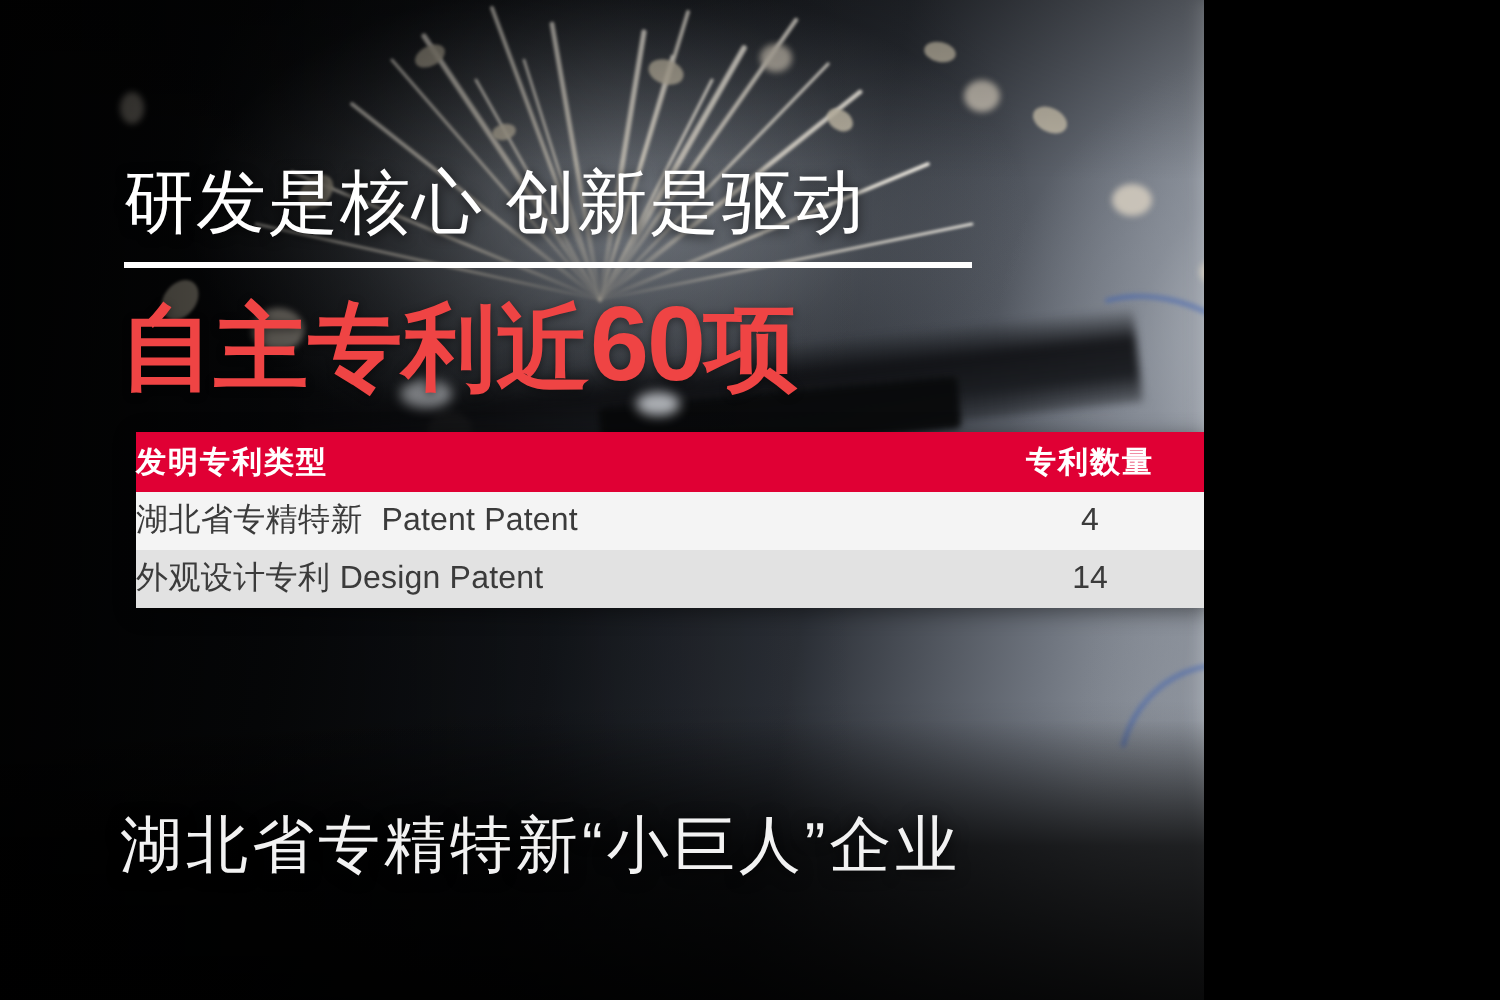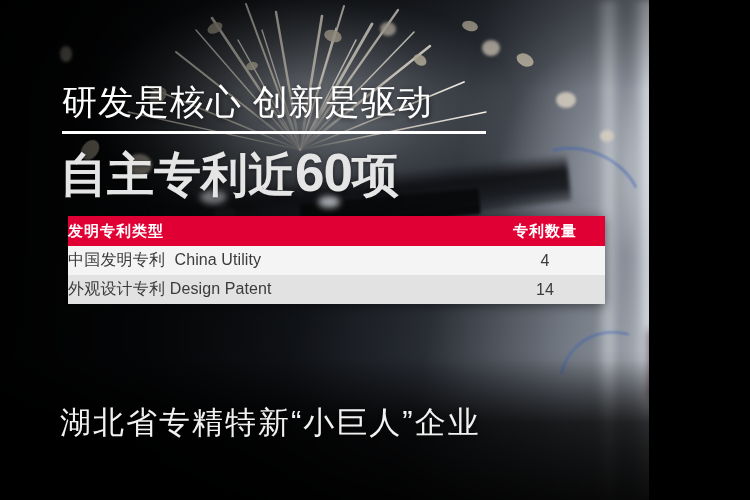--- a/index.html
+++ b/index.html
@@ -6,21 +6,21 @@
     margin: 0;
     padding: 0;
     background: #000;
   }
   body {
     font-family: "Liberation Sans", "DejaVu Sans", sans-serif;
   }
 
   #poster {
     position: relative;
-    width: 649px;
+    width: 602px;
     height: 500px;
     overflow: hidden;
     background: #08090b;
   }
 
   
   .bg-layer {
     position: absolute;
     inset: 0;
     pointer-events: none;
@@ -150,21 +150,21 @@
     height: 3px;
     background: #ffffff;
   }
 
   .headline-red {
     position: absolute;
     left: 60px;
     top: 144px;
     font-size: 47px;
     line-height: 58px;
-    color: #e5e5e5;
+    color: #ef4444;
     font-weight: 700;
     letter-spacing: 0px;
     white-space: nowrap;
     text-shadow: 0 1px 4px rgba(0,0,0,0.45);
   }
   .headline-red .num {
     font-size: 53px;
     letter-spacing: -1px;
   }
 
@@ -322,21 +322,21 @@
 
     <table class="patent-table">
       <thead>
         <tr>
           <th class="th-type">发明专利类型</th>
           <th class="th-count">专利数量</th>
         </tr>
       </thead>
       <tbody>
         <tr>
-          <td class="td-type"><span>中国发明专利</span>&nbsp;&nbsp;<span class="en">China Utility</span></td>
+          <td class="td-type"><span>湖北省专精特新</span>&nbsp;&nbsp;<span class="en">Patent Patent</span></td>
           <td class="td-count">4</td>
         </tr>
         <tr>
           <td class="td-type"><span>外观设计专利</span>&nbsp;<span class="en">Design Patent</span></td>
           <td class="td-count">14</td>
         </tr>
       </tbody>
     </table>
 
     <div class="footer-line">湖北省专精特新“小巨人”企业</div>

